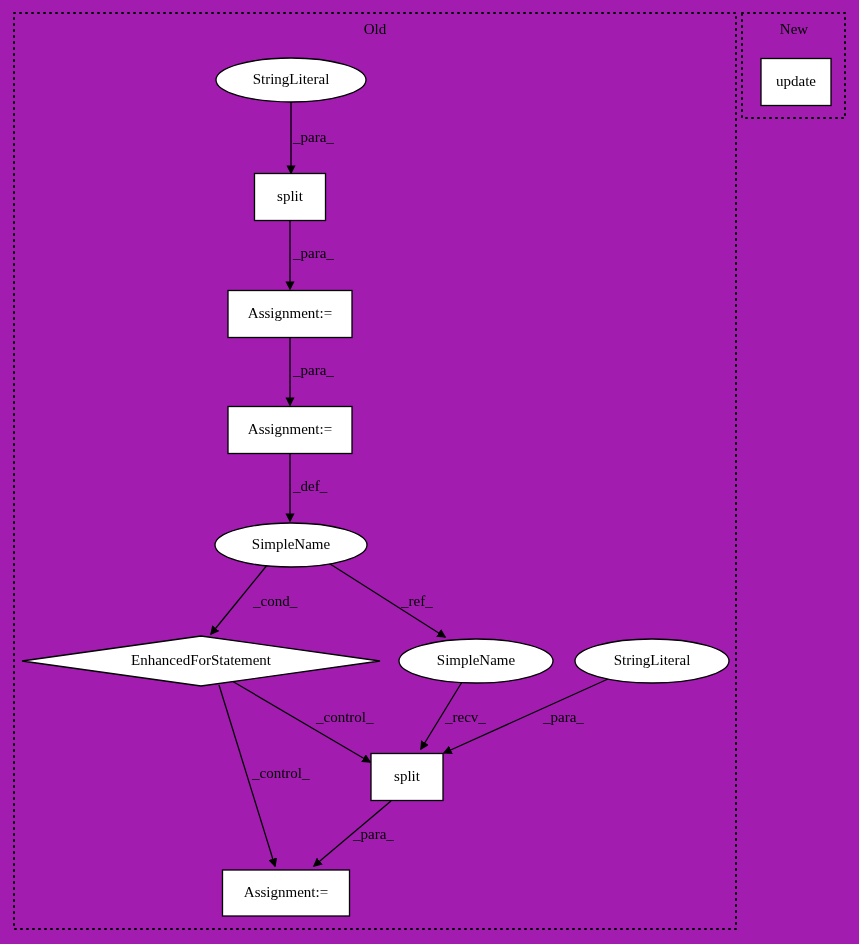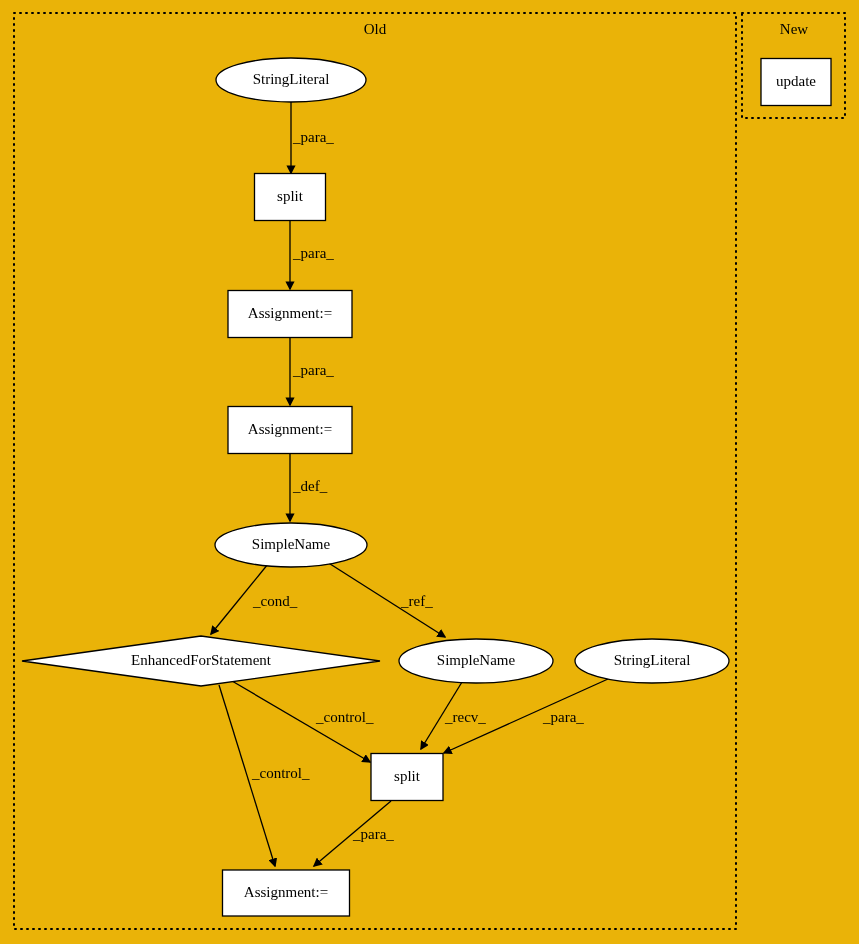--- a/index.html
+++ b/index.html
@@ -4,21 +4,21 @@
 <style>
   html, body {
     margin: 0;
     padding: 0;
     background: #ffffff;
   }
   #canvas {
     position: relative;
     width: 859px;
     height: 944px;
-    background: #eab308;
+    background: #a21caf;
     font-family: "Liberation Serif", "DejaVu Serif", serif;
     overflow: hidden;
   }
   #graph-svg {
     position: absolute;
     left: 0;
     top: 0;
     width: 859px;
     height: 944px;
   }

